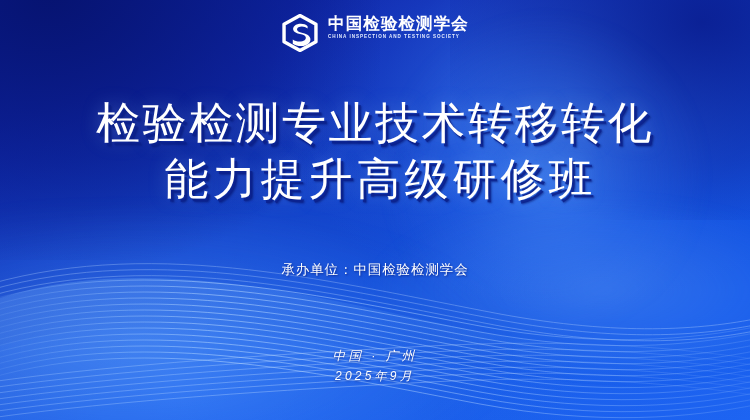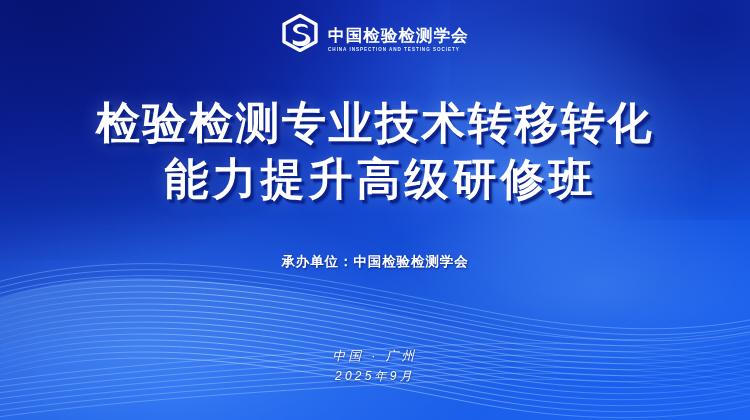--- a/index.html
+++ b/index.html
@@ -48,60 +48,61 @@
   }
   .wave-sheen2{
     position:absolute; right:-40px; bottom:40px; width:420px; height:180px;
     background:radial-gradient(ellipse at 55% 50%, rgba(140,195,255,0.26) 0%, rgba(0,0,0,0) 72%);
     filter:blur(9px); pointer-events:none;
   }
 
   
   .logo-bar{
     position:absolute; left:0; right:0; top:14px;
-    display:flex; justify-content:center; align-items:flex-end; gap:9px;
+    display:flex; justify-content:center; align-items:flex-start; gap:9px;
     z-index:6;
   }
   .logo-mark{ width:38px; height:38px; flex:0 0 auto; }
   .logo-text{ display:flex; flex-direction:column; justify-content:center; }
   .logo-cn{
     font-size:16.5px; font-weight:bold; color:#ffffff; letter-spacing:1.1px;
     line-height:1.12; white-space:nowrap;
   }
   .logo-en{
     font-size:4.6px; font-weight:bold; color:#e3ecff; letter-spacing:0.95px;
     line-height:1.2; margin-top:2px; white-space:nowrap;
   }
 
   
   .title-wrap{
     position:absolute; left:0; right:0; top:95px; text-align:center; z-index:6;
   }
   .title-line{
-    color:#ffffff; font-weight:bold;
+    color:#ffffff; font-weight:normal;
     font-family:"DejaVu Sans","Liberation Sans",sans-serif;
     font-size:44px; line-height:56px;
     letter-spacing:2.5px;
     text-shadow:
       2.5px 2.5px 0 rgba(10,32,140,0.85),
       3.5px 3.5px 2px rgba(6,22,110,0.55),
       0 0 18px rgba(150,200,255,0.35);
     white-space:nowrap;
   }
   .title-line.second{ letter-spacing:4px;margin-left:11px; }
 
   
   .orgs{
     position:absolute; left:0; right:0; top:248px; text-align:center; z-index:6;
   }
   .org-line{
-    color:#ffffff; font-size:13.5px; font-weight:bold;
+    color:#ffffff; font-size:13.5px; font-weight:normal;
     letter-spacing:0.9px; line-height:27px;
     text-shadow:1px 1px 2px rgba(8,26,120,0.7);
     white-space:nowrap;
+    margin-top:8px;
   }
 
   
   .footer{
     position:absolute; left:0; right:0; top:346px; text-align:center; z-index:6;font-style:italic;
   }
   .footer-line{
     color:#ffffff; font-size:12.5px; letter-spacing:3.4px; line-height:20px;
     text-shadow:0 1px 3px rgba(8,26,120,0.75);
     white-space:nowrap;

